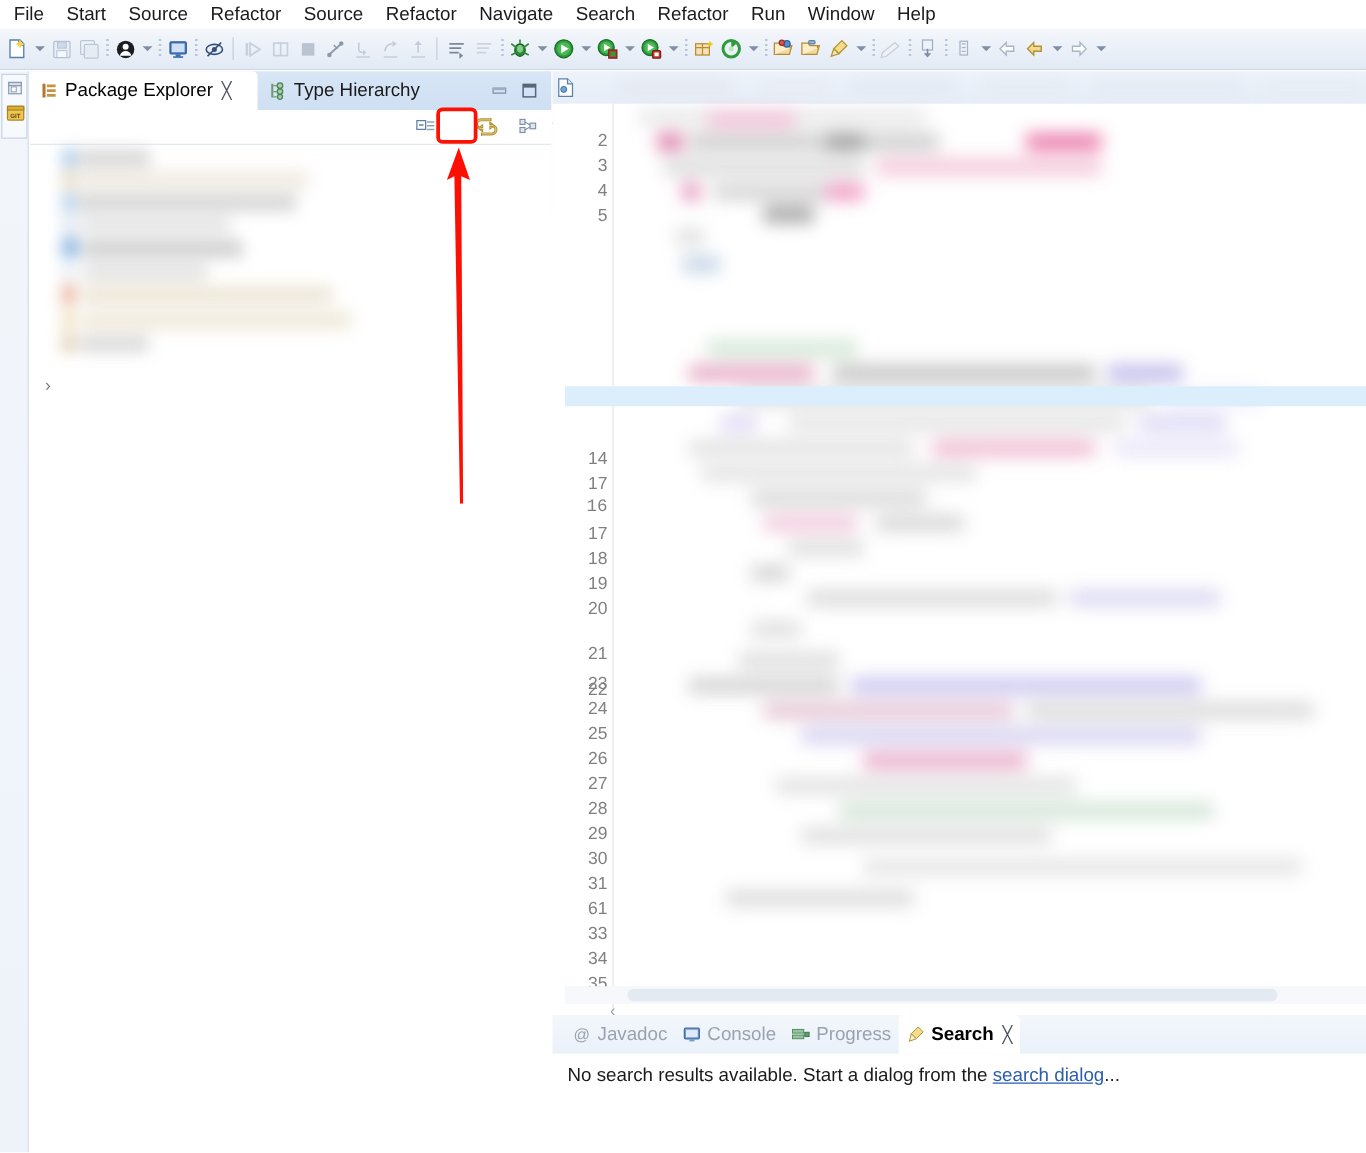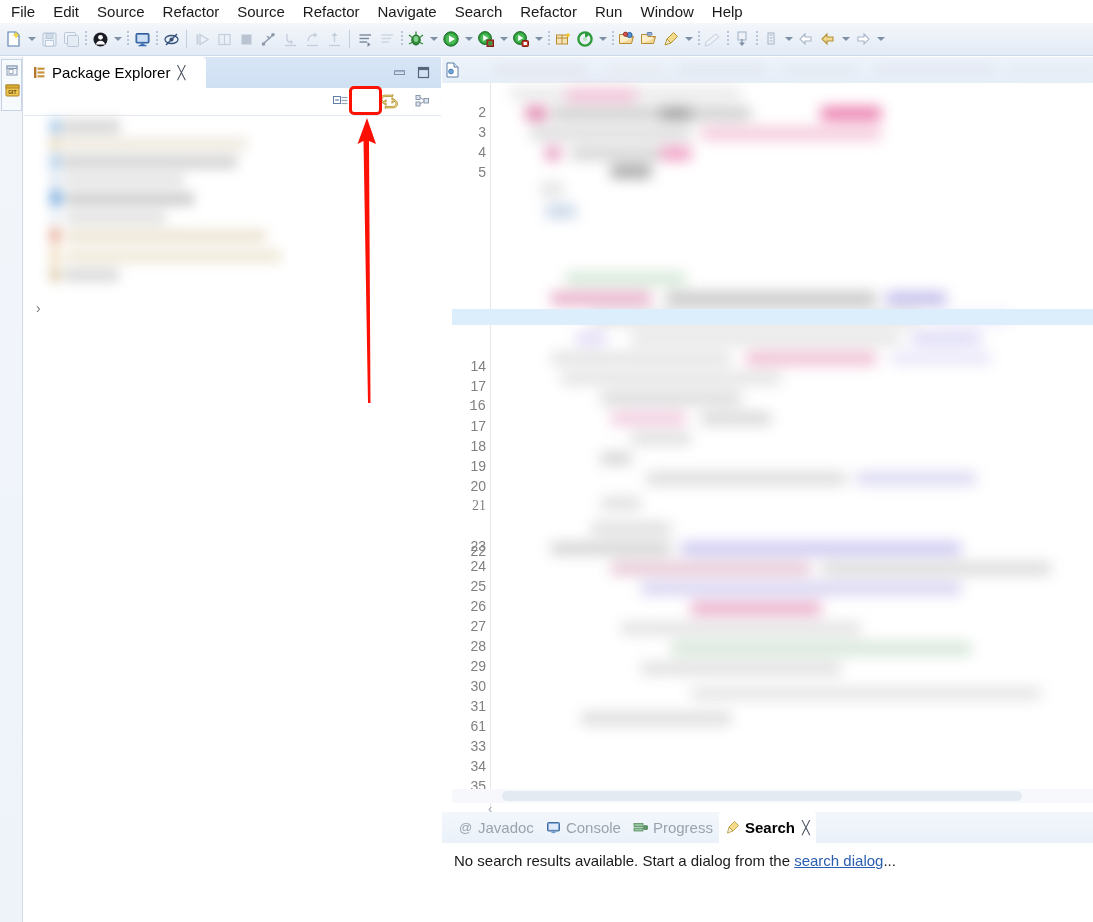--- a/index.html
+++ b/index.html
@@ -276,21 +276,21 @@
     background: #ffffff;
   }
 </style>
 </head>
 <body>
 
 <div id="app">
 
   <div id="menubar">
     <div class="menu-item">File</div>
-    <div class="menu-item">Edit</div>
+    <div class="menu-item">Start</div>
     <div class="menu-item">Source</div>
     <div class="menu-item">Refactor</div>
     <div class="menu-item">Source</div>
     <div class="menu-item">Refactor</div>
     <div class="menu-item">Navigate</div>
     <div class="menu-item">Search</div>
     <div class="menu-item">Refactor</div>
     <div class="menu-item">Run</div>
     <div class="menu-item">Window</div>
     <div class="menu-item">Help</div>
@@ -579,20 +579,34 @@
             <rect x="2" y="2" width="2.4" height="11" fill="#b5772e"></rect>
             <rect x="5.5" y="2.6" width="7" height="2.2" fill="#c8933f"></rect>
             <rect x="5.5" y="6.4" width="7" height="2.2" fill="#c8933f"></rect>
             <rect x="5.5" y="10.2" width="7" height="2.2" fill="#c8933f"></rect>
           </svg>
         </span>
         <span>Package Explorer</span>
         <span class="vtab-close">╳</span>
       </div>
 
+      <div class="vtab inactive" style="left:183px; width:150px;">
+        <span class="vtab-ico">
+          <svg width="15" height="15" viewBox="0 0 15 15">
+            <rect x="2" y="2" width="1.6" height="11" fill="#6b9b6f"></rect>
+            <circle cx="9" cy="3.5" r="2.2" fill="#9fd3a4" stroke="#4f7f55"></circle>
+            <circle cx="9" cy="8.2" r="2.2" fill="#9fd3a4" stroke="#4f7f55"></circle>
+            <circle cx="9" cy="12.4" r="2" fill="#9fd3a4" stroke="#4f7f55"></circle>
+            <line x1="3.6" y1="3.5" x2="6.8" y2="3.5" stroke="#6b9b6f"></line>
+            <line x1="3.6" y1="8.2" x2="6.8" y2="8.2" stroke="#6b9b6f"></line>
+            <line x1="3.6" y1="12.4" x2="7" y2="12.4" stroke="#6b9b6f"></line>
+          </svg>
+        </span>
+        <span>Type Hierarchy</span>
+      </div>
 
       <div class="view-btn" style="left:368px; top:8px;">
         <svg width="15" height="15" viewBox="0 0 15 15">
           <rect x="2.5" y="5.5" width="10" height="4" fill="none" stroke="#7f8fa5" stroke-width="1"></rect>
           <rect x="2.5" y="5.5" width="10" height="1.6" fill="#9fb0c6"></rect>
         </svg>
       </div>
       <div class="view-btn" style="left:392px; top:8px;">
         <svg width="15" height="15" viewBox="0 0 15 15">
           <rect x="2.5" y="2.5" width="10" height="10" fill="none" stroke="#57667a" stroke-width="1.2"></rect>
@@ -691,21 +705,21 @@
       <span class="lnum" style="top:62px;">4</span>
       <span class="lnum" style="top:82px;">5</span>
 
       <span class="lnum" style="top:276px;">14</span>
       <span class="lnum" style="top:296px;">17</span>
       <span class="lnum" style="top:316px;font-family:Liberation Mono, monospace;">16</span>
       <span class="lnum" style="top:336px;">17</span>
       <span class="lnum" style="top:356px;">18</span>
       <span class="lnum" style="top:376px;">19</span>
       <span class="lnum" style="top:396px;">20</span>
-      <span class="lnum" style="top:416px;font-family:Liberation Serif, serif;">21</span>
+      <span class="lnum" style="top:432px;">21</span>
       <span class="lnum" style="top:436px;margin-top:25px;">22</span>
       <span class="lnum" style="top:456px;">23</span>
       <span class="lnum" style="top:476px;">24</span>
       <span class="lnum" style="top:496px;">25</span>
       <span class="lnum" style="top:516px;">26</span>
       <span class="lnum" style="top:536px;">27</span>
       <span class="lnum" style="top:556px;">28</span>
       <span class="lnum" style="top:576px;">29</span>
       <span class="lnum" style="top:596px;">30</span>
       <span class="lnum" style="top:616px;">31</span>

